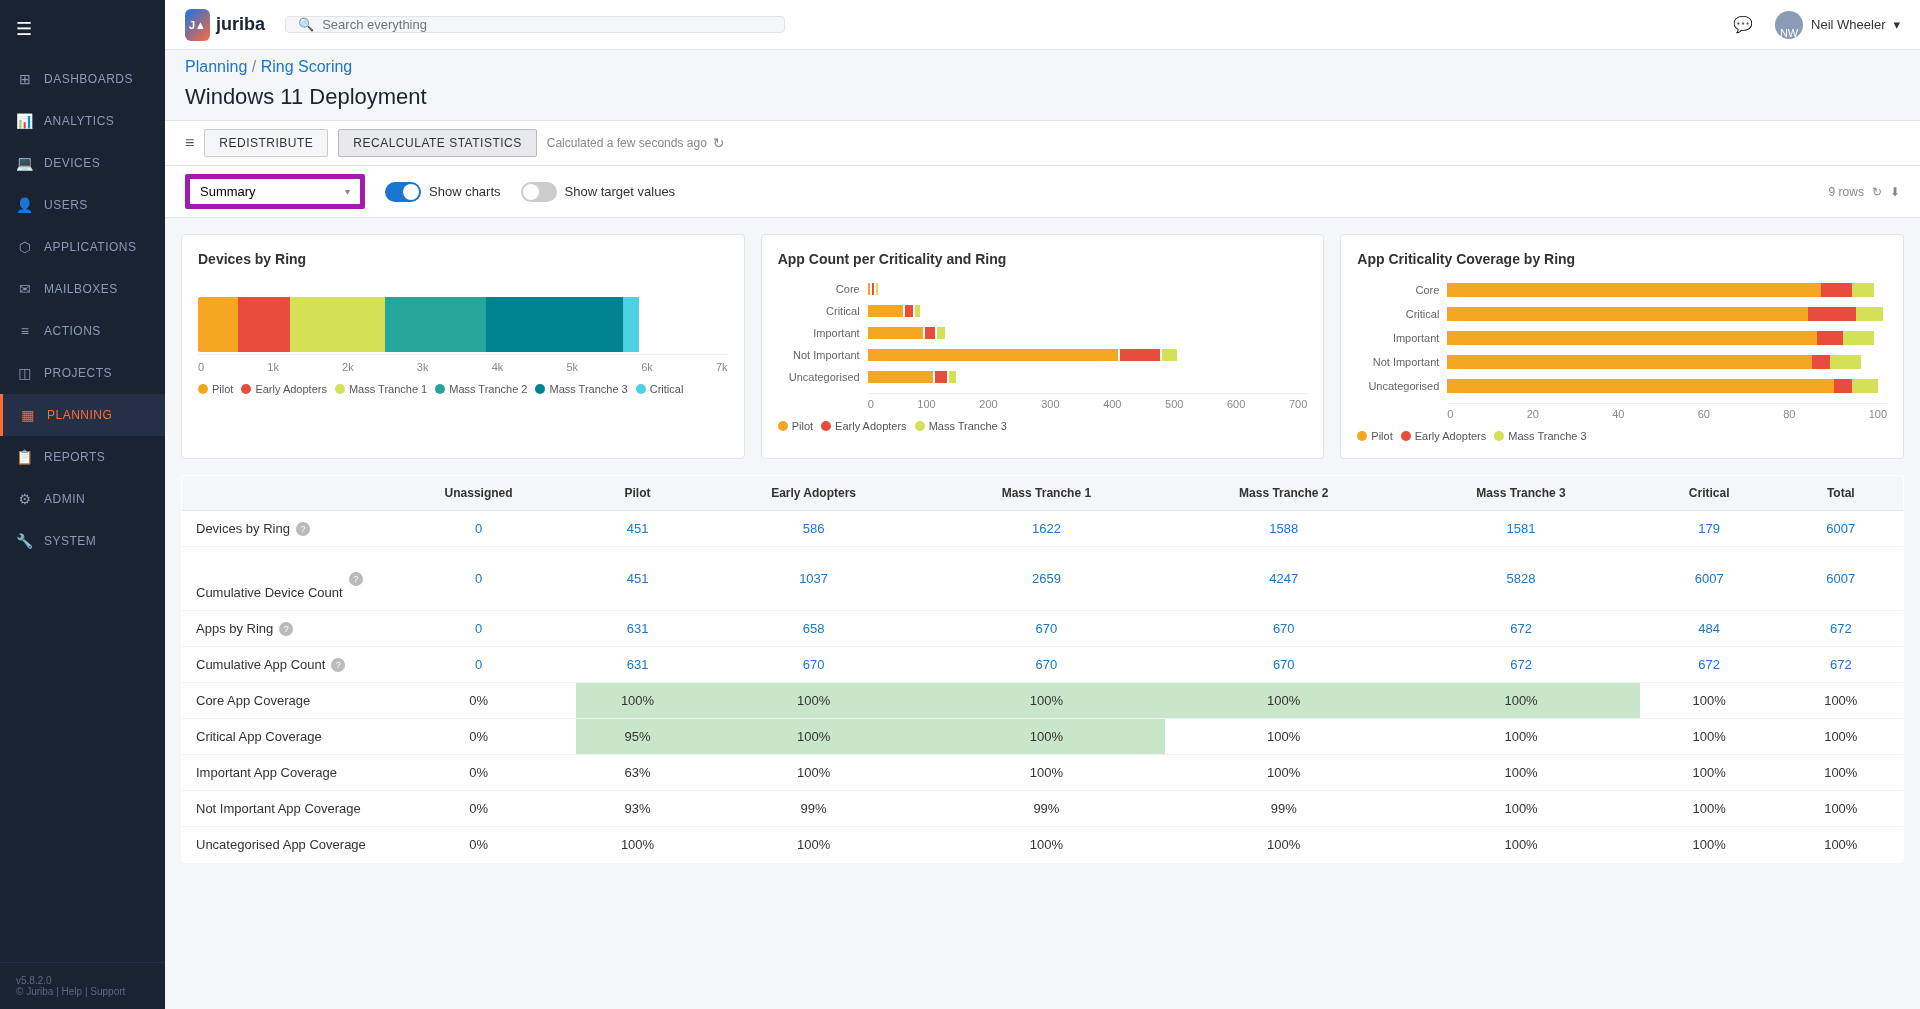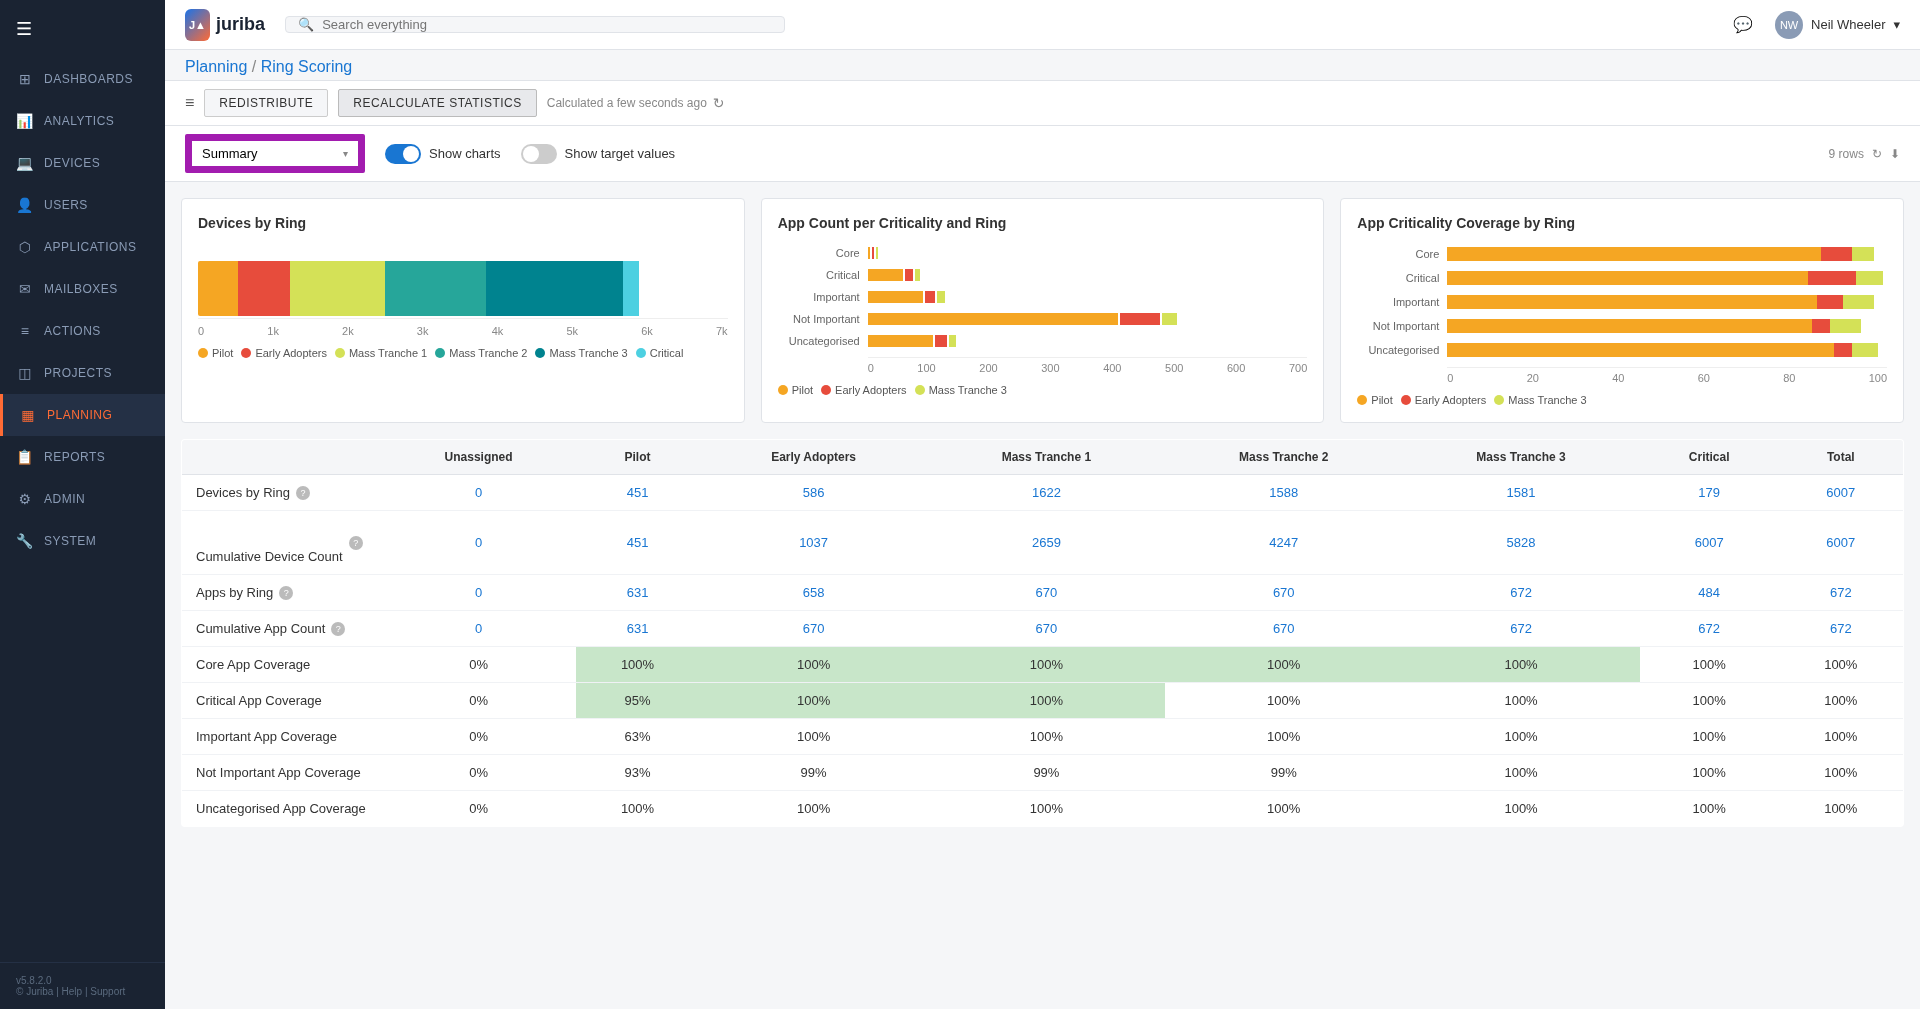--- a/index.html
+++ b/index.html
@@ -19,21 +19,21 @@
     .main { flex: 1; display: flex; flex-direction: column; overflow: hidden; background: #f5f6f8; }
 
     
     .topbar { background: #fff; height: 50px; display: flex; align-items: center; padding: 0 20px; border-bottom: 1px solid #e0e3e8; gap: 20px; flex-shrink: 0; }
     .topbar-logo { display: flex; align-items: center; gap: 8px; font-size: 16px; font-weight: bold; color: #1a2332; }
     .topbar-search { flex: 1; max-width: 500px; display: flex; align-items: center; background: #f5f6f8; border: 1px solid #e0e3e8; border-radius: 4px; padding: 0 12px; gap: 8px; }
     .topbar-search input { border: none; background: transparent; outline: none; font-size: 13px; color: #666; width: 100%; }
     .topbar-right { display: flex; align-items: center; gap: 16px; margin-left: auto; }
     .topbar-icon { width: 32px; height: 32px; display: flex; align-items: center; justify-content: center; cursor: pointer; color: #666; font-size: 16px; }
     .topbar-user { display: flex; align-items: center; gap: 8px; cursor: pointer; color: #333; font-size: 13px; }
-    .topbar-avatar { width: 28px; height: 28px; background: #8a9bb5; border-radius: 50%; display: flex; align-items: center; justify-content: center; color: white; font-size: 11px; }
+    .topbar-avatar { width: 28px; height: 28px; background: #8a9bb5; border-radius: 50%; display: flex; align-items: flex-end; justify-content: center; color: white; font-size: 11px; }
 
     
     .page-content { flex: 1; overflow-y: auto; padding: 0; }
 
     
     .breadcrumb { padding: 8px 20px 4px; font-size: 16px; color: #888; }
     .breadcrumb a { color: #1976d2; text-decoration: none; }
 
     
     .page-header { padding: 4px 20px 10px; }
@@ -41,21 +41,21 @@
 
     
     .action-bar { background: #fff; padding: 8px 20px; display: flex; align-items: center; gap: 10px; border-bottom: 1px solid #e0e3e8; border-top: 1px solid #e0e3e8; flex-shrink: 0; }
     .btn { padding: 6px 14px; font-size: 12px; border: 1px solid #ccc; background: #f5f6f8; cursor: pointer; border-radius: 2px; color: #333; text-transform: uppercase; letter-spacing: 0.5px; font-weight: 500; }
     .btn-primary { background: #e8e9ec; border-color: #bbb; }
     .calc-status { font-size: 12px; color: #888; display: flex; align-items: center; gap: 6px; }
     .refresh-icon { font-size: 14px; color: #888; cursor: pointer; }
 
     
     .summary-bar { background: #fff; padding: 8px 20px; display: flex; align-items: center; gap: 20px; border-bottom: 1px solid #e0e3e8; }
-    .summary-dropdown { display: flex; align-items: center; gap: 6px; border: 7px solid #a21caf; padding: 5px 10px; border-radius: 2px; cursor: pointer; background: #fff; font-size: 13px; min-width: 180px; }
+    .summary-dropdown { display: flex; align-items: center; gap: 6px; border: 5px solid #a21caf; padding: 5px 10px; border-radius: 2px; cursor: pointer; background: #fff; font-size: 13px; min-width: 180px; }
     .summary-dropdown .arrow { font-size: 10px; color: #888; margin-left: auto; }
     .toggle-group { display: flex; align-items: center; gap: 8px; font-size: 13px; color: #333; }
     .toggle { width: 36px; height: 20px; background: #1976d2; border-radius: 10px; position: relative; cursor: pointer; }
     .toggle::after { content: ''; position: absolute; width: 16px; height: 16px; background: white; border-radius: 50%; top: 2px; right: 2px; transition: 0.2s; }
     .toggle.off { background: #ccc; }
     .toggle.off::after { right: auto; left: 2px; }
     .rows-info { margin-left: auto; font-size: 12px; color: #888; display: flex; align-items: center; gap: 8px; }
 
     
     .charts-section { display: flex; gap: 0; padding: 16px; gap: 16px; }
@@ -169,20 +169,23 @@
   </div>
 
   <div class="page-content">
 
     <div class="breadcrumb">
       <a href="#">Planning</a>
       <span> / </span>
       <a href="#">Ring Scoring</a>
     </div>
 
+    <div class="page-header">
+      <h1 class="page-title">Windows 11 Deployment</h1>
+    </div>
 
     <div class="action-bar">
       <span style="cursor:pointer;font-size:16px;color:#555;">≡</span>
       <button class="btn">REDISTRIBUTE</button>
       <button class="btn btn-primary">RECALCULATE STATISTICS</button>
       <div class="calc-status">
         <span>Calculated a few seconds ago</span>
         <span class="refresh-icon">↻</span>
       </div>
     </div>

